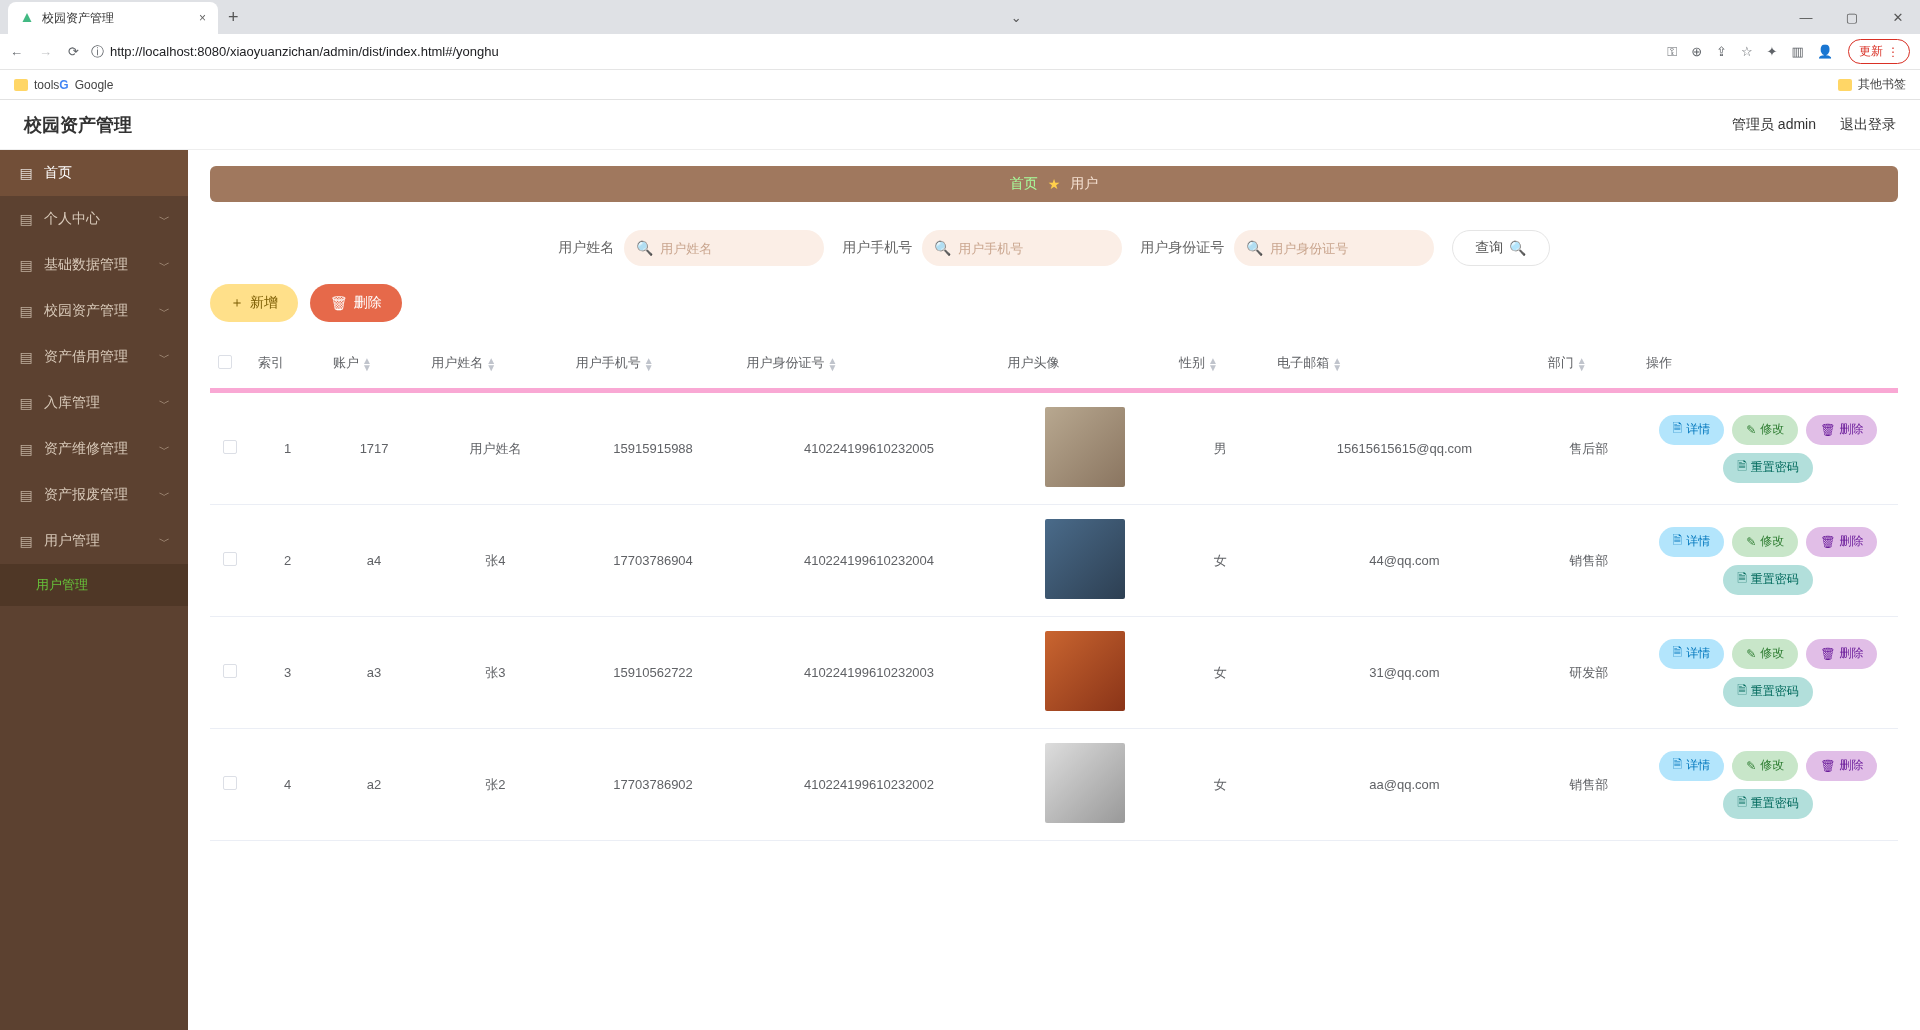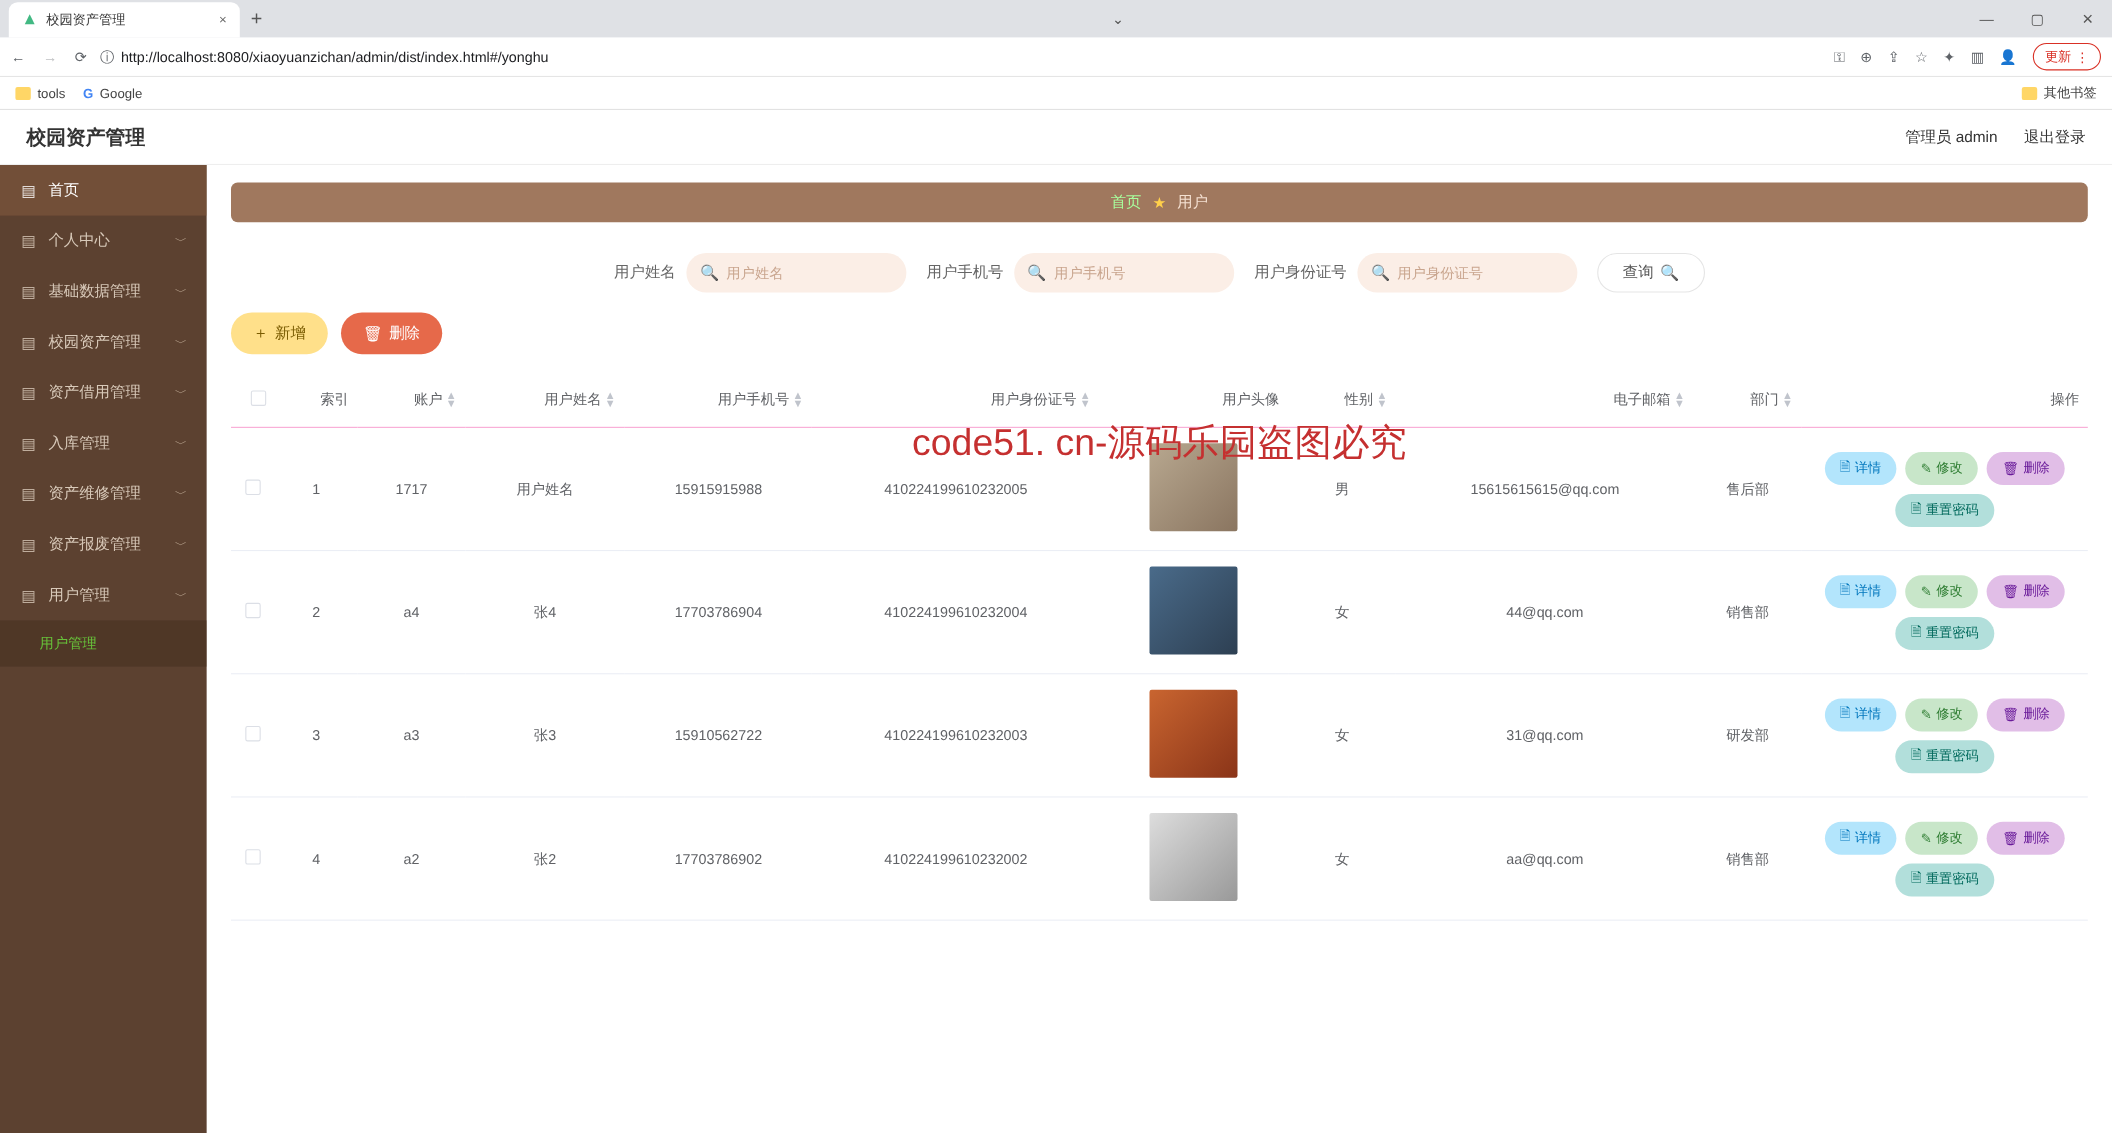--- a/index.html
+++ b/index.html
@@ -15,21 +15,21 @@
 .window-controls { margin-left: auto; display: flex; gap: 2px; }
 .window-controls span { width: 44px; height: 30px; display: inline-flex; align-items:center; justify-content:center; color:#555; cursor:pointer; }
 .chev-down { margin-left:auto; padding:0 14px; color:#555; cursor:pointer;}
 .addr-bar { display: flex; align-items: center; height: 36px; padding: 0 10px; gap: 12px; border-bottom: 1px solid #e5e5e5; }
 .nav-icons { display: flex; align-items: center; gap: 16px; color: #5f6368; }
 .nav-icons span { cursor:pointer; }
 .url-box { flex: 1; display: flex; align-items: center; gap: 6px; color:#5f6368; font-size:13px;}
 .url-box .url-text { color:#202124;}
 .right-icons { display:flex; align-items:center; gap:14px; color:#5f6368;}
 .update-btn { border:1px solid #d93025; border-radius:14px; padding:3px 10px; color:#d93025; font-size:12px; display:flex; align-items:center; gap:4px; cursor:pointer;}
-.bookmark-bar { display:flex; align-items:center; height:30px; padding:0 14px; gap:16px; font-size:12px; color:#444; border-bottom:1px solid #e2e2e2;}
+.bookmark-bar { display:flex; align-items:center; height:30px; padding:0 14px; font-size:12px; color:#444; border-bottom:1px solid #e2e2e2;}
 .bm-item { display:flex; align-items:center; gap:6px; cursor:pointer;}
 .bm-folder { width:14px; height:12px; background:#ffd666; border-radius:2px; display:inline-block;}
 .bm-right { margin-left:auto;}
 
 
 .app-header { display:flex; align-items:center; height:50px; padding:0 24px; border-bottom:1px solid #eee; }
 .app-title { font-size:18px; font-weight:600;}
 .app-header-right { margin-left:auto; display:flex; gap:24px; font-size:14px; }
 .app-header-right span { cursor:pointer; }
 
@@ -56,21 +56,21 @@
 .search-input .s-icon { position:absolute; left:12px; top:50%; transform:translateY(-50%); color:#c9a58e;}
 .query-btn { height:36px; padding:0 22px; border:1px solid #e5e5e5; background:#fff; border-radius:20px; font-size:14px; color:#555; display:flex; align-items:center; gap:6px; cursor:pointer;}
 
 .action-row { display:flex; gap:12px; margin-bottom:16px;}
 .btn { height:38px; padding:0 20px; border:none; border-radius:20px; font-size:14px; display:flex; align-items:center; gap:6px; cursor:pointer;}
 .btn-add { background:#ffe08a; color:#7a5b00;}
 .btn-del { background:#e6694a; color:#fff;}
 
 
 .table { width:100%; border-collapse:collapse;}
-.table th { background:#fff; font-weight:500; font-size:13px; color:#606266; padding:16px 8px; border-bottom:1px solid #f9a8d4; text-align:right;}
+.table th { background:#fff; font-weight:500; font-size:13px; color:#606266; padding:16px 8px; border-bottom:5px solid #f9a8d4; text-align:left;}
 .table th .sort { color:#c0c4cc; font-size:10px; display:inline-flex; flex-direction:column; line-height:7px; margin-left:3px; vertical-align:middle;}
 .table td { padding:14px 8px; border-bottom:1px solid #ebeef5; text-align:center; font-size:13px; color:#606266; vertical-align:middle;}
 .checkbox { width:14px; height:14px; border:1px solid #dcdfe6; border-radius:2px; display:inline-block; background:#fff; cursor:pointer;}
 .avatar-img { width:80px; height:80px; background:linear-gradient(135deg,#b8a890,#8a7560); border-radius:2px; display:inline-block;}
 .avatar-img.b{background:linear-gradient(135deg,#4a6b8a,#2d3f52);}
 .avatar-img.c{background:linear-gradient(135deg,#c96530,#8a3418);}
 .avatar-img.d{background:linear-gradient(135deg,#ddd,#999);}
 .op-btns { display:flex; flex-wrap:wrap; gap:8px; justify-content:center;}
 .pill { height:30px; padding:0 14px; border-radius:16px; border:none; font-size:12px; display:inline-flex; align-items:center; gap:4px; cursor:pointer;}
 .pill-detail { background:#b3e5fc; color:#0277bd;}
@@ -352,15 +352,14 @@
       <button class="pill pill-detail"><span>🗎</span>详情</button>
       <button class="pill pill-edit"><span>✎</span>修改</button>
       <button class="pill pill-delete"><span>🗑</span>删除</button>
       <button class="pill pill-reset"><span>🗎</span>重置密码</button>
     </div>
             </td>
           </tr>
         </tbody>
     </table>
 
-    <div class="watermark">code51. cn-源码乐园盗图必究</div>
   </div>
 </div>
 
 </body></html>

